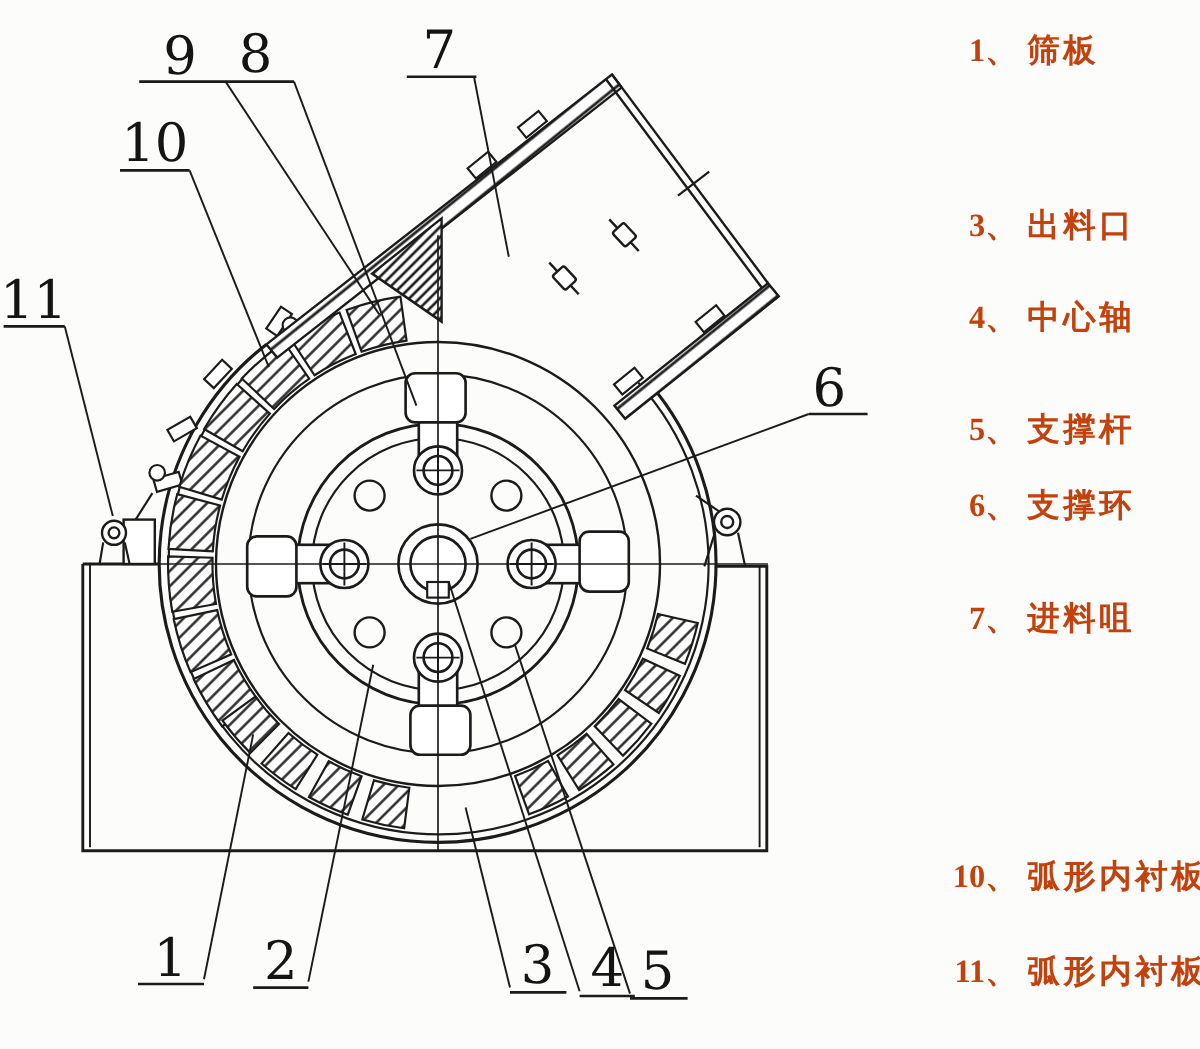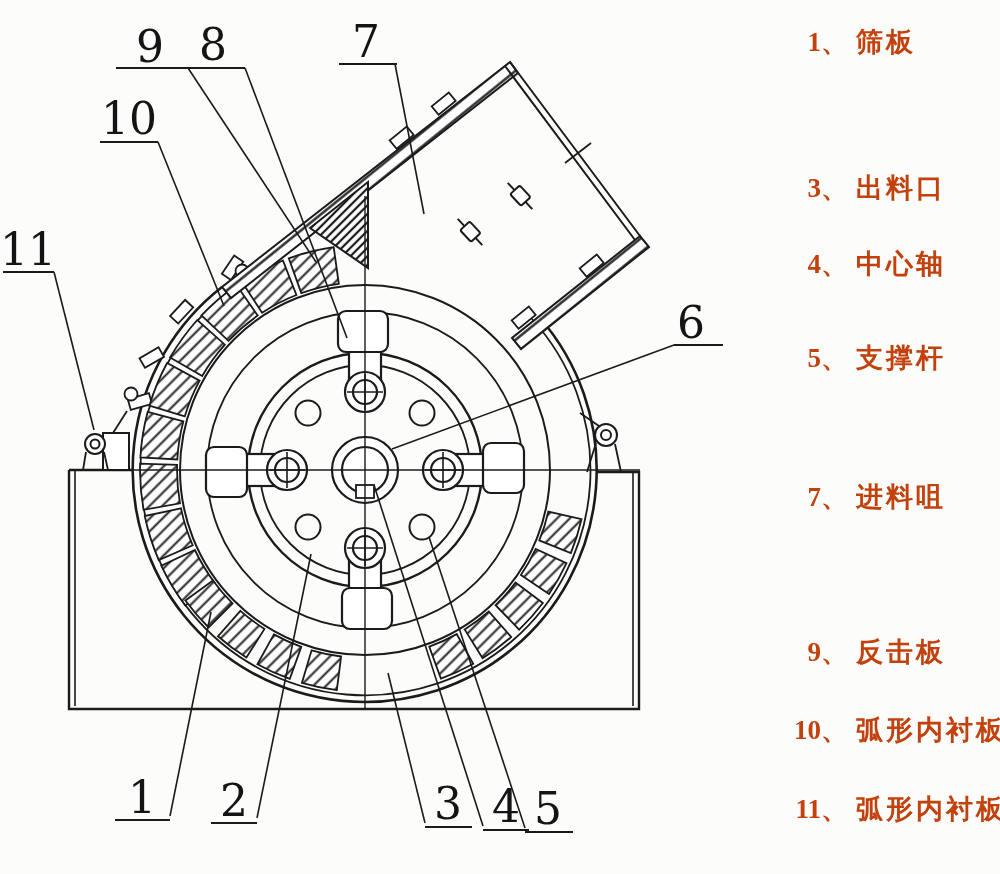--- a/index.html
+++ b/index.html
@@ -219,19 +219,19 @@
     <text class="co" x="506" y="822">4</text>
     <text class="co" x="548" y="824">5</text>
   </g>
 </svg>
 
 <div class="legend">
   <div class="lg-row" style="top:24px"><span class="lg-num">1</span><span class="lg-sep">、</span><span class="lg-label">筛板</span></div>
   <div class="lg-row" style="top:170px"><span class="lg-num">3</span><span class="lg-sep">、</span><span class="lg-label">出料口</span></div>
   <div class="lg-row" style="top:246px"><span class="lg-num">4</span><span class="lg-sep">、</span><span class="lg-label">中心轴</span></div>
   <div class="lg-row" style="top:340px"><span class="lg-num">5</span><span class="lg-sep">、</span><span class="lg-label">支撑杆</span></div>
-  <div class="lg-row" style="top:479px"><span class="lg-num">7</span><span class="lg-sep">、</span><span class="lg-label">进料咀</span></div>
-  <div class="lg-row" style="top:634px"><span class="lg-num">9</span><span class="lg-sep">、</span><span class="lg-label">反击板</span></div>
+  <div class="lg-row" style="top:403px"><span class="lg-num">6</span><span class="lg-sep">、</span><span class="lg-label">支撑环</span></div>
+  <div class="lg-row" style="top:497px"><span class="lg-num">7</span><span class="lg-sep">、</span><span class="lg-label">进料咀</span></div>
   <div class="lg-row" style="top:712px"><span class="lg-num">10</span><span class="lg-sep">、</span><span class="lg-label">弧形内衬板</span></div>
   <div class="lg-row" style="top:791px"><span class="lg-num">11</span><span class="lg-sep">、</span><span class="lg-label">弧形内衬板</span></div>
 </div>
 
 </div>
 
 </body></html>

